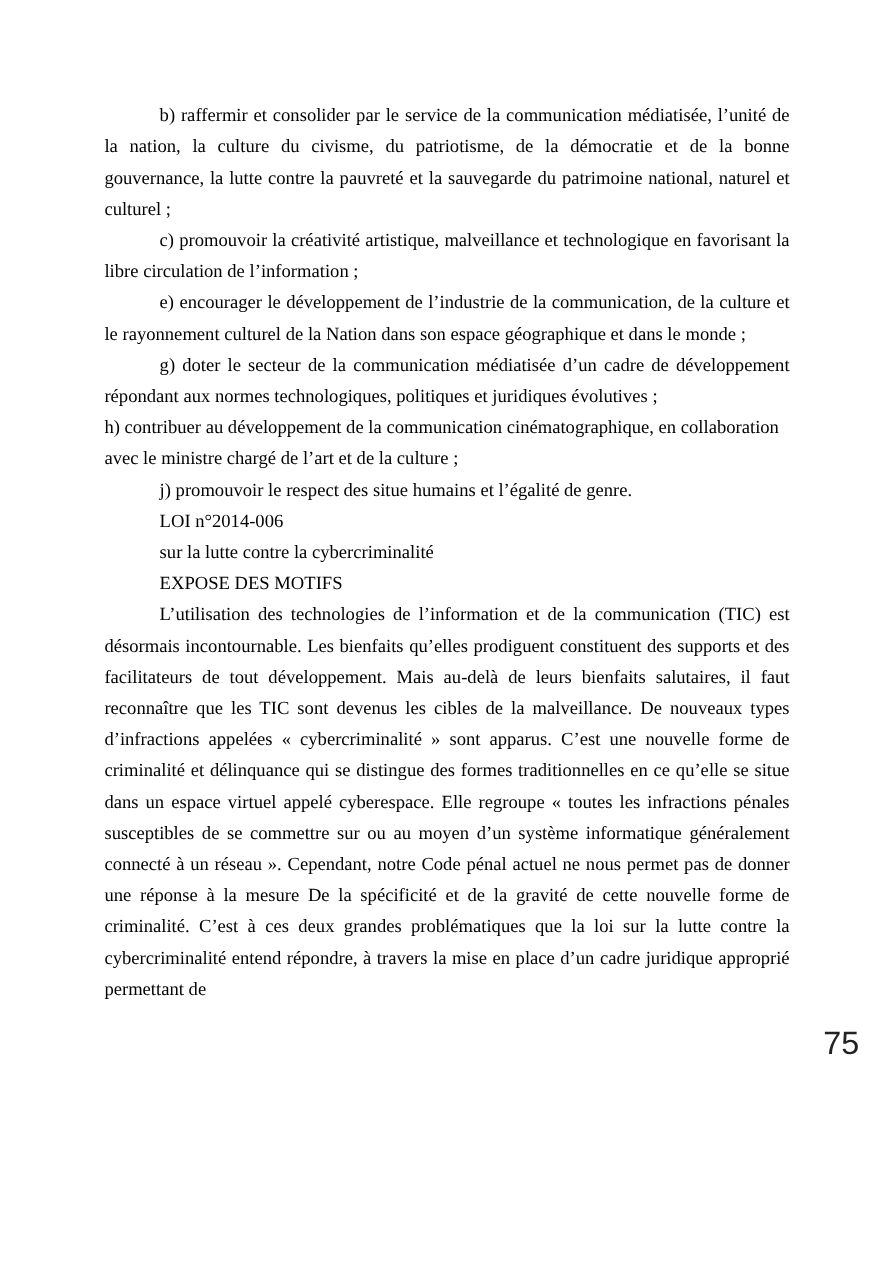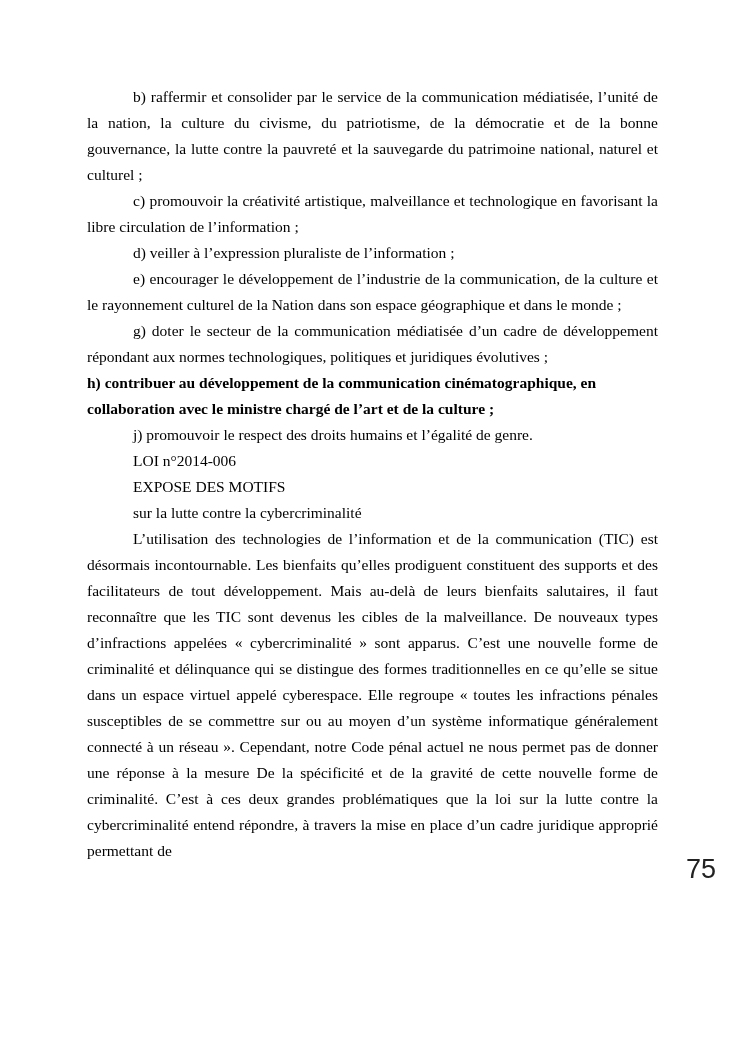--- a/index.html
+++ b/index.html
@@ -35,43 +35,41 @@
   }
   
   .para-line {
     text-align: left;
     text-indent: 46px;
   }
   
   .para-block {
     text-align: left;
     margin-left: 46px;
-    font-weight: bold;
   }
   .page-number {
     position: absolute;
     right: 29px;
     bottom: 52px;
     font-family: "Liberation Sans", sans-serif;
     font-size: 27px;
     color: #222222;
     line-height: 1;
   }
 </style>
 </head>
 <body>
 
 <div class="page">
   <div class="content">
     <p class="para-justify">b) raffermir et consolider par le service de la communication médiatisée, l’unité de la nation, la culture du civisme, du patriotisme, de la démocratie et de la bonne gouvernance, la lutte contre la pauvreté et la sauvegarde du patrimoine national, naturel et culturel ;</p>
     <p class="para-justify">c) promouvoir la créativité artistique, malveillance et technologique en favorisant la libre circulation de l’information ;</p>
-    <p class="para-line">d) veiller à l’expression pluraliste de l’information ;</p>
     <p class="para-justify">e) encourager le développement de l’industrie de la communication, de la culture et le rayonnement culturel de la Nation dans son espace géographique et dans le monde ;</p>
     <p class="para-justify">g) doter le secteur de la communication médiatisée d’un cadre de développement répondant aux normes technologiques, politiques et juridiques évolutives ;</p>
     <p class="para-block">h) contribuer au développement de la communication cinématographique, en collaboration avec le ministre chargé de l’art et de la culture ;</p>
-    <p class="para-line">j) promouvoir le respect des droits humains et l’égalité de genre.</p>
+    <p class="para-line">j) promouvoir le respect des situe humains et l’égalité de genre.</p>
     <p class="para-line">LOI n°2014-006</p>
+    <p class="para-line">sur la lutte contre la cybercriminalité</p>
     <p class="para-line">EXPOSE DES MOTIFS</p>
-    <p class="para-line">sur la lutte contre la cybercriminalité</p>
     <p class="para-justify">L’utilisation des technologies de l’information et de la communication (TIC) est désormais incontournable. Les bienfaits qu’elles prodiguent constituent des supports et des facilitateurs de tout développement. Mais au-delà de leurs bienfaits salutaires, il faut reconnaître que les TIC sont devenus les cibles de la malveillance. De nouveaux types d’infractions appelées « cybercriminalité » sont apparus. C’est une nouvelle forme de criminalité et délinquance qui se distingue des formes traditionnelles en ce qu’elle se situe dans un espace virtuel appelé cyberespace. Elle regroupe « toutes les infractions pénales susceptibles de se commettre sur ou au moyen d’un système informatique généralement connecté à un réseau ». Cependant, notre Code pénal actuel ne nous permet pas de donner une réponse à la mesure De la spécificité et de la gravité de cette nouvelle forme de criminalité. C’est à ces deux grandes problématiques que la loi sur la lutte contre la cybercriminalité entend répondre, à travers la mise en place d’un cadre juridique approprié permettant de</p>
   </div>
   <div class="page-number">75</div>
 </div>
 
 </body></html>

